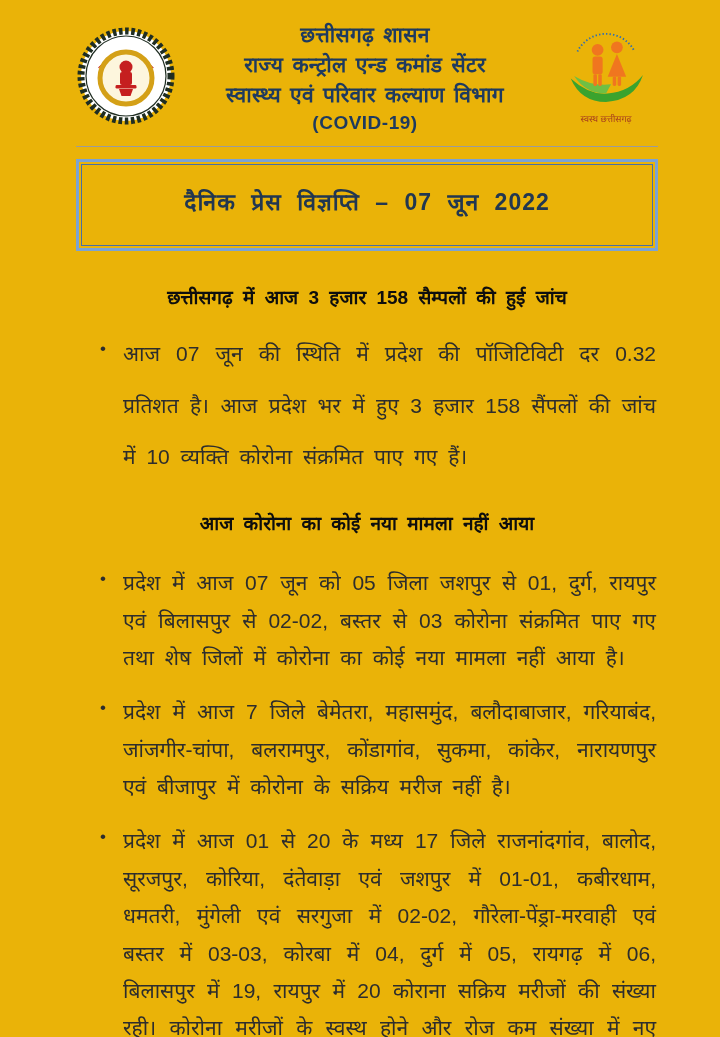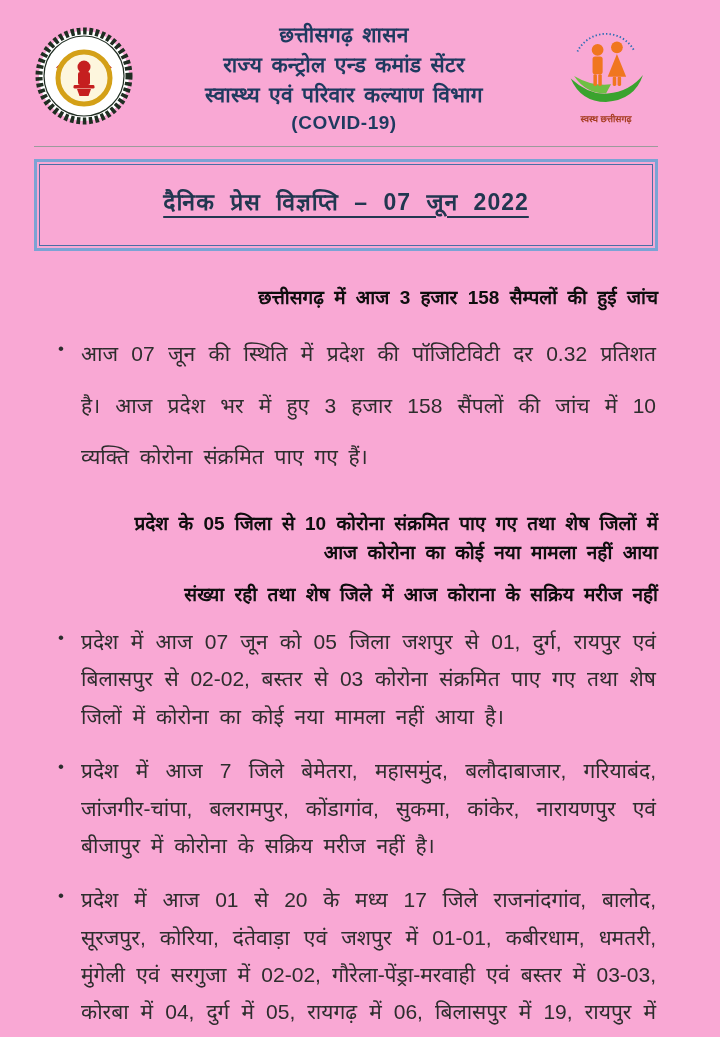--- a/index.html
+++ b/index.html
@@ -1,47 +1,47 @@
 <!DOCTYPE html>
 <html lang="hi"><head>
 <meta charset="utf-8">
 <style>
   * { margin:0; padding:0; box-sizing:border-box; }
   html,body { background:#ffffff; }
   body { width:720px; font-family:"Liberation Sans","DejaVu Sans",sans-serif; }
 
   .page {
     width:720px; height:1037px;
-    padding:20px 62px 14px 34px;
+    padding:20px 62px 14px 76px;
     display:flex; flex-direction:column;
-    background:#f9a8d4;
+    background:#eab308;
   }
 
   
   .header { display:flex; align-items:flex-start; justify-content:space-between; }
   .logo-left  { width:100px; flex:0 0 100px; padding-top:6px; }
   .logo-right { width:104px; flex:0 0 104px; text-align:center; padding-top:8px; }
-  .logo-caption { font-size:9px; font-weight:bold; color:#a53b1e; margin-top:-4px; }
+  .logo-caption { font-size:9px; font-weight:normal; color:#a53b1e; margin-top:-4px; }
   .header-text { flex:1; text-align:center; color:#1e3a5f; font-weight:bold; padding:0 4px; }
   .header-text .l  { font-size:21px; line-height:1.42; letter-spacing:0.3px; word-spacing:3px; }
   .header-text .l4 { font-family:Liberation Sans, sans-serif; font-size:19px; line-height:1.5; letter-spacing:0.5px; }
 
   .header-rule { border-top:1.5px solid #9b9b9b; margin:8px 0 12px 0; }
 
   
   .title-box-outer { border:3px solid #7ba3d4; padding:2px; }
   .title-box-inner { border:1.5px solid #4a6fa5; text-align:center; padding:20px 8px 28px 8px; }
   .press-title {
     display:inline-block; font-size:23px; font-weight:bold; color:#223750;
     letter-spacing:1px; word-spacing:8px;
-    text-decoration:underline; text-underline-offset:6px; text-decoration-thickness:2px;
+    text-underline-offset:6px; text-decoration-thickness:2px;
   }
 
   
-  .sec-heading { text-align:right; font-weight:bold; color:#0e0e0e; font-size:19px; line-height:1.55; word-spacing:5px; }
+  .sec-heading { text-align:center; font-weight:bold; color:#0e0e0e; font-size:19px; line-height:1.55; word-spacing:5px; }
   .h1 { margin-top:32px; }
   .h2 { margin-top:20px; }
   .h3 { margin-top:12px; }
 
   
   ul.bullets { list-style:none; margin:16px 0 0 0; padding:0 2px 0 22px; }
   ul.bullets li {
     position:relative; padding-left:25px;
     font-size:21px; color:#2d2d2d; text-align:justify; word-spacing:5px;
   }
@@ -115,26 +115,24 @@
 
   <div class="sec-heading h1">
     <div>छत्तीसगढ़ में आज 3 हजार 158 सैम्पलों की हुई जांच</div>
   </div>
 
   <ul class="bullets loose">
     <li>आज 07 जून की स्थिति में प्रदेश की पॉजिटिविटी दर 0.32 प्रतिशत है। आज प्रदेश भर में हुए 3 हजार 158 सैंपलों की जांच में 10 व्यक्ति कोरोना संक्रमित पाए गए हैं।</li>
   </ul>
 
   <div class="sec-heading h2">
-    <div>प्रदेश के 05 जिला से 10 कोरोना संक्रमित पाए गए तथा शेष जिलों में</div>
     <div>आज कोरोना का कोई नया मामला नहीं आया</div>
   </div>
 
   <div class="sec-heading h3">
-    <div>संख्या रही तथा शेष जिले में आज कोराना के सक्रिय मरीज नहीं</div>
   </div>
 
   <ul class="bullets tight">
     <li>प्रदेश में आज 07 जून को 05 जिला जशपुर से 01, दुर्ग, रायपुर एवं बिलासपुर से 02-02, बस्तर से 03 कोरोना संक्रमित पाए गए तथा शेष जिलों में कोरोना का कोई नया मामला नहीं आया है।</li>
     <li>प्रदेश में आज 7 जिले बेमेतरा, महासमुंद, बलौदाबाजार, गरियाबंद, जांजगीर-चांपा, बलरामपुर, कोंडागांव, सुकमा, कांकेर, नारायणपुर एवं बीजापुर में कोरोना के सक्रिय मरीज नहीं है।</li>
     <li>प्रदेश में आज 01 से 20 के मध्य 17 जिले राजनांदगांव, बालोद, सूरजपुर, कोरिया, दंतेवाड़ा एवं जशपुर में 01-01, कबीरधाम, धमतरी, मुंगेली एवं सरगुजा में 02-02, गौरेला-पेंड्रा-मरवाही एवं बस्तर में 03-03, कोरबा में 04, दुर्ग में 05, रायगढ़ में 06, बिलासपुर में 19, रायपुर में 20 कोराना सक्रिय मरीजों की संख्या रही। कोरोना मरीजों के स्वस्थ होने और रोज कम संख्या में नए मरीज मिलने के कारण कोविड-19 के सक्रिय मामले तेजी से घट रहे हैं।</li>
   </ul>
 
 </div>
 

